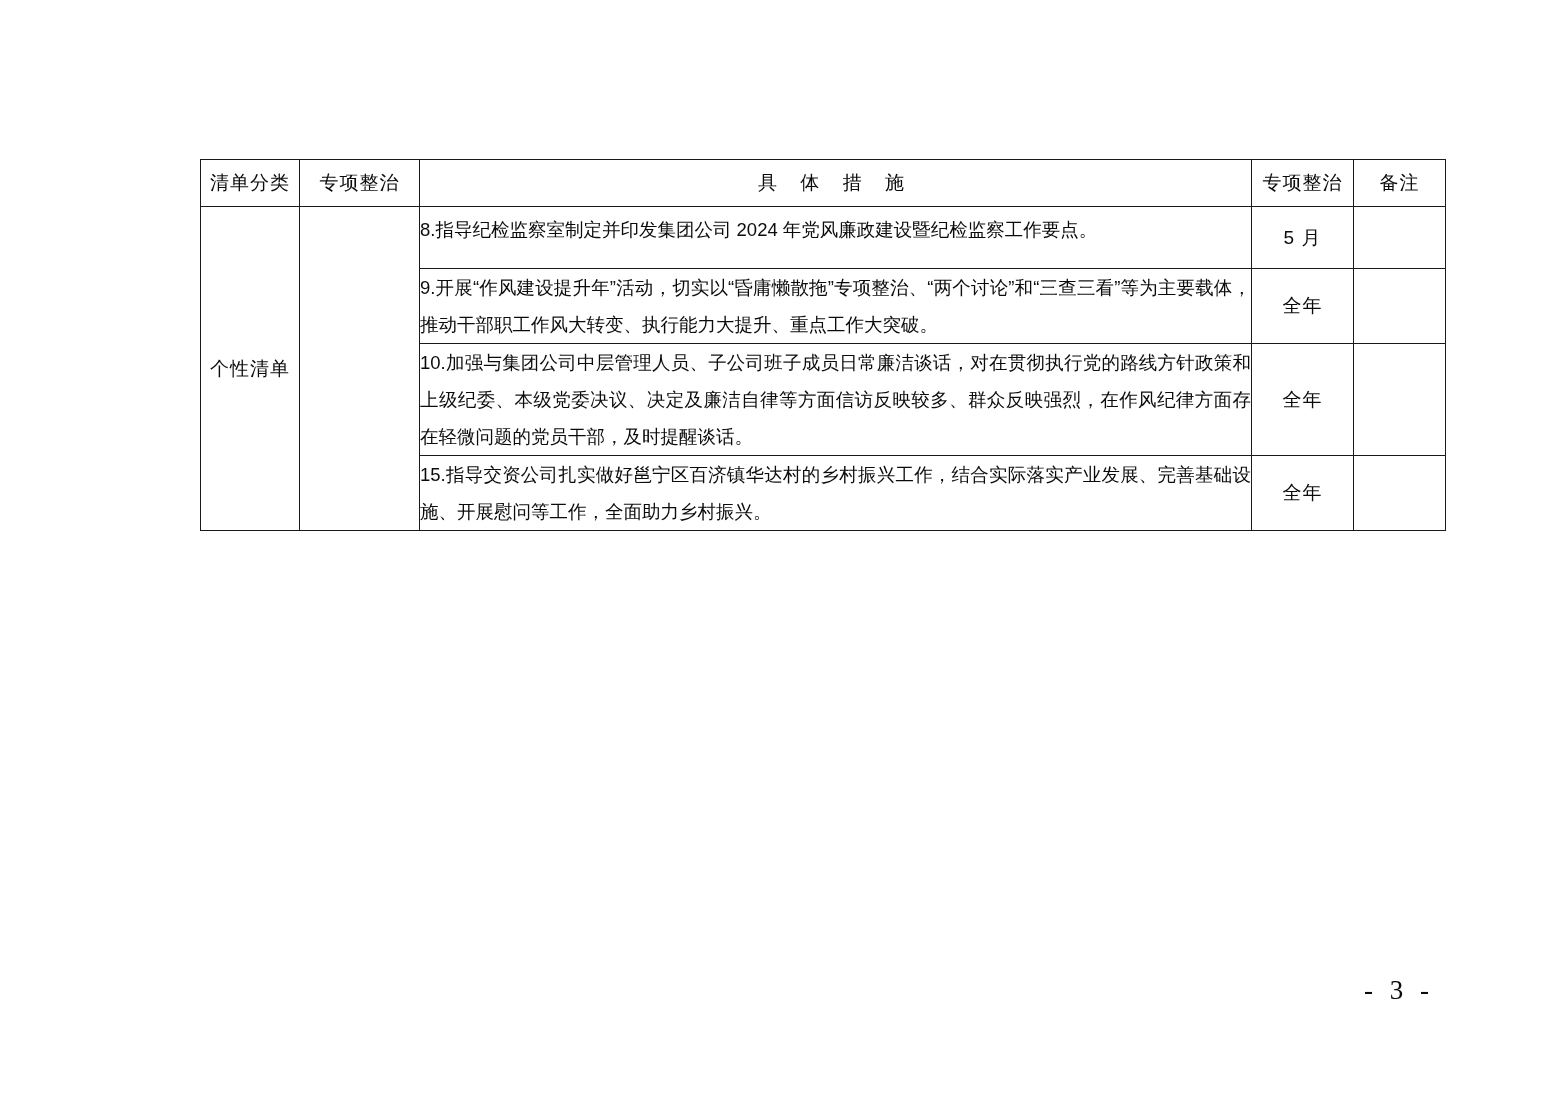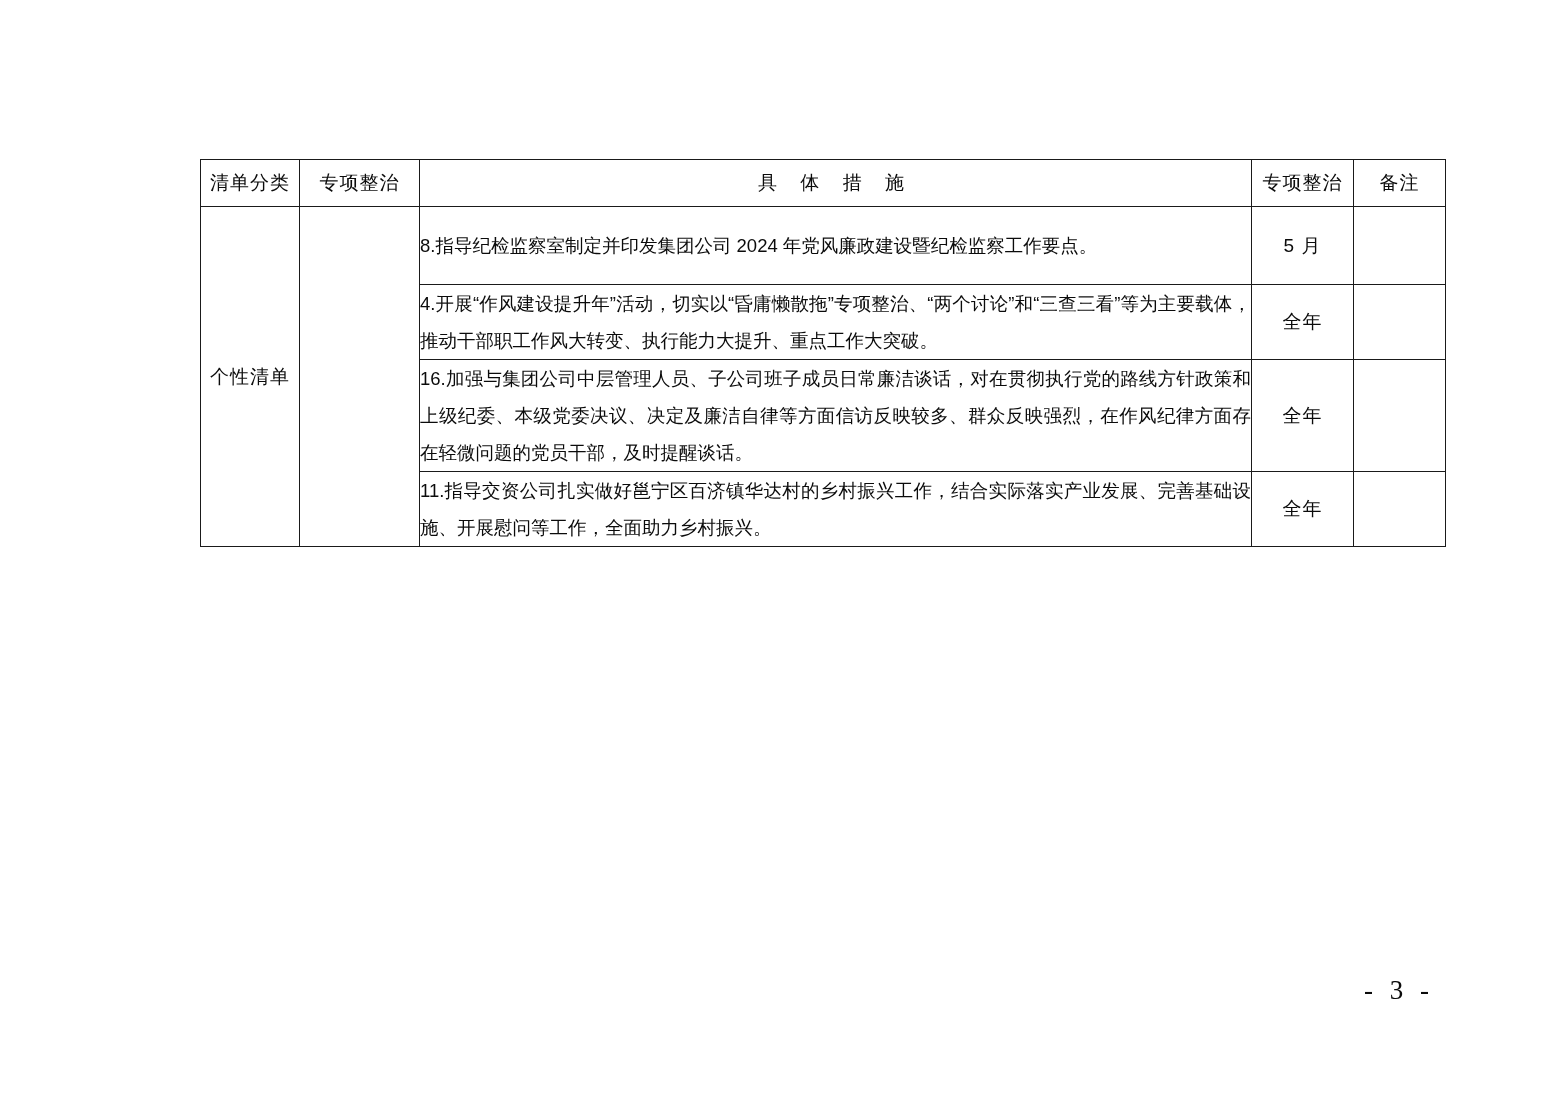--- a/index.html
+++ b/index.html
@@ -80,21 +80,21 @@
     font-size: 19px;
     font-family: "Liberation Sans", "DejaVu Sans", sans-serif;
     font-weight: 700;
     letter-spacing: 1px;
     margin-top: 16px;
   }
   .remark-cell {
     text-align: center;
     font-size: 19px;
   }
-  .row-1 .measure-cell { padding-top: 20px; padding-bottom: 20px; }
+  .row-1 .measure-cell { padding-top: 4px; padding-bottom: 20px; }
   .page-number {
     position: absolute;
     left: 0;
     top: 975px;
     width: 1430px;
     text-align: right;
     font-size: 27px;
     font-family: "Liberation Serif", "DejaVu Serif", serif;
     letter-spacing: 5px;
     color: #0b0b0b;
@@ -124,31 +124,31 @@
     </thead>
     <tbody>
       <tr class="row-1">
         <td class="cat-cell" rowspan="4">个性清单</td>
         <td class="proj-cell" rowspan="4"></td>
         <td class="measure-cell">8.指导纪检监察室制定并印发集团公司 2024 年党风廉政建设暨纪检监察工作要点。</td>
         <td class="deadline-cell">5 月</td>
         <td class="remark-cell"></td>
       </tr>
       <tr>
-        <td class="measure-cell">4.开展“作风建设提升年”活动，切实以“昏庸懒散拖”专项整治、“两个讨论”和“三查三看”等为主要载体，推动干部职工作风大转变、执行能力大提升、重点工作大突破。</td>
+        <td class="measure-cell">9.开展“作风建设提升年”活动，切实以“昏庸懒散拖”专项整治、“两个讨论”和“三查三看”等为主要载体，推动干部职工作风大转变、执行能力大提升、重点工作大突破。</td>
         <td class="deadline-cell">全年</td>
         <td class="remark-cell"></td>
       </tr>
       <tr>
-        <td class="measure-cell">16.加强与集团公司中层管理人员、子公司班子成员日常廉洁谈话，对在贯彻执行党的路线方针政策和上级纪委、本级党委决议、决定及廉洁自律等方面信访反映较多、群众反映强烈，在作风纪律方面存在轻微问题的党员干部，及时提醒谈话。</td>
+        <td class="measure-cell">10.加强与集团公司中层管理人员、子公司班子成员日常廉洁谈话，对在贯彻执行党的路线方针政策和上级纪委、本级党委决议、决定及廉洁自律等方面信访反映较多、群众反映强烈，在作风纪律方面存在轻微问题的党员干部，及时提醒谈话。</td>
         <td class="deadline-cell">全年</td>
         <td class="remark-cell"></td>
       </tr>
       <tr>
-        <td class="measure-cell">11.指导交资公司扎实做好邕宁区百济镇华达村的乡村振兴工作，结合实际落实产业发展、完善基础设施、开展慰问等工作，全面助力乡村振兴。</td>
+        <td class="measure-cell">15.指导交资公司扎实做好邕宁区百济镇华达村的乡村振兴工作，结合实际落实产业发展、完善基础设施、开展慰问等工作，全面助力乡村振兴。</td>
         <td class="deadline-cell">全年</td>
         <td class="remark-cell"></td>
       </tr>
     </tbody>
   </table>
 
   <div class="page-number">- 3 -</div>
 
 </div>
 

